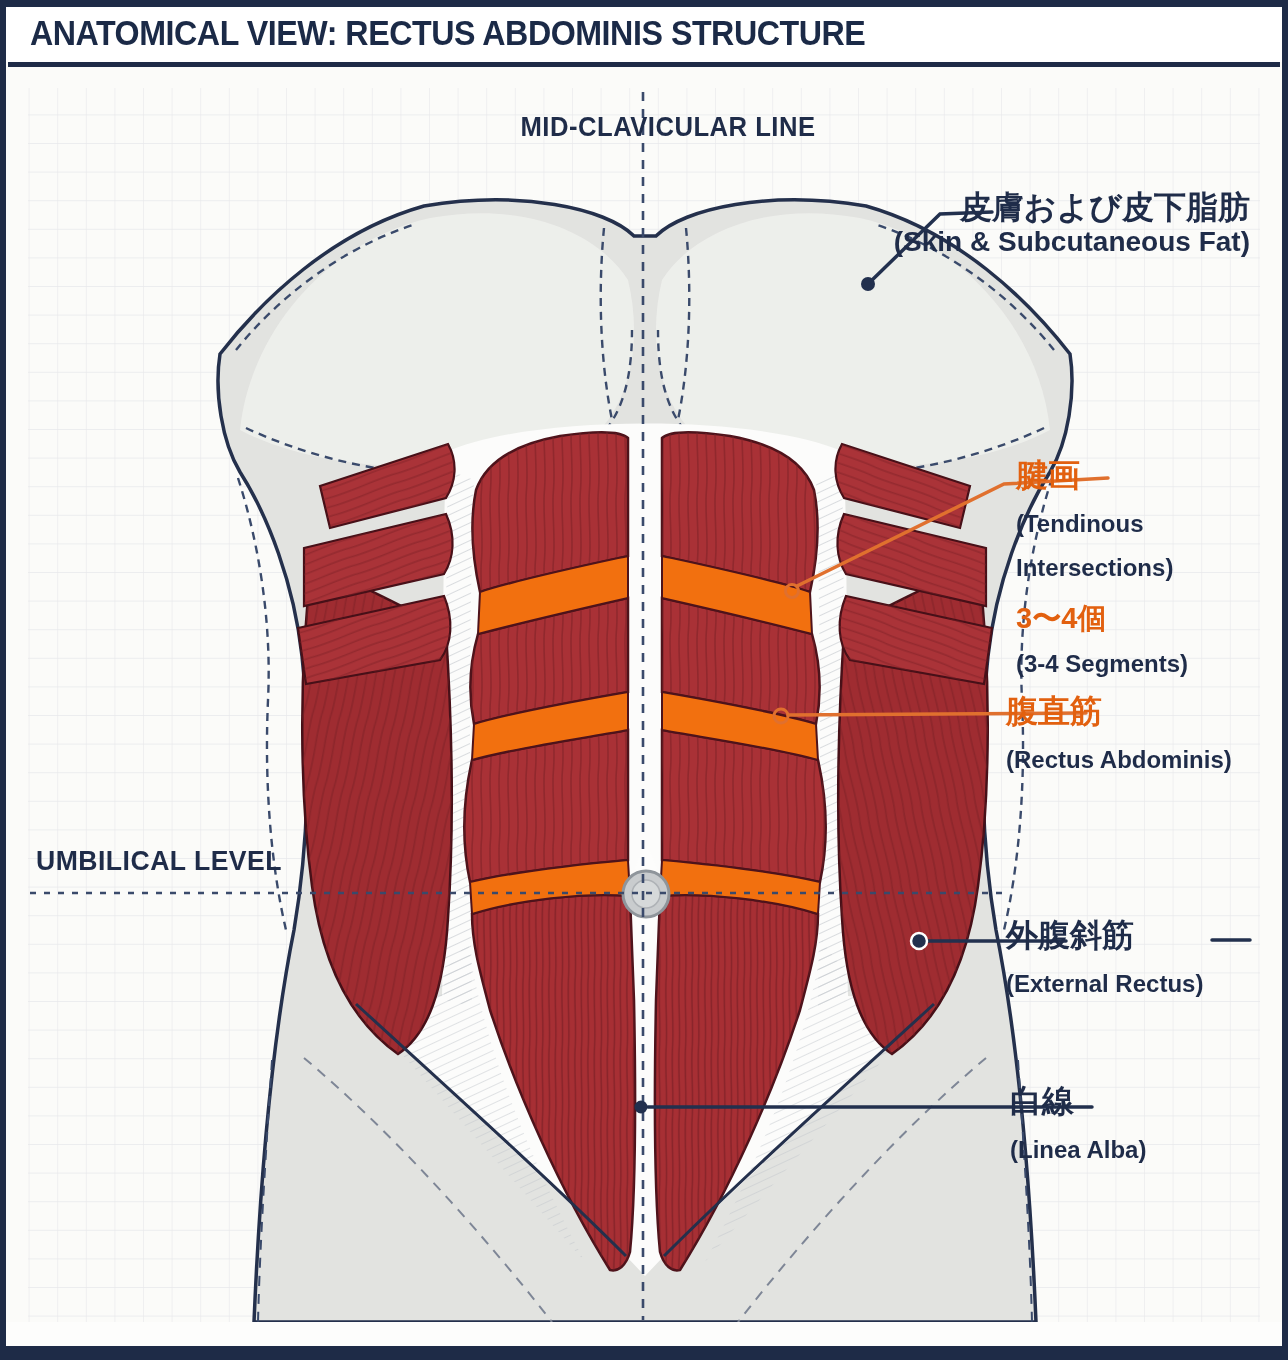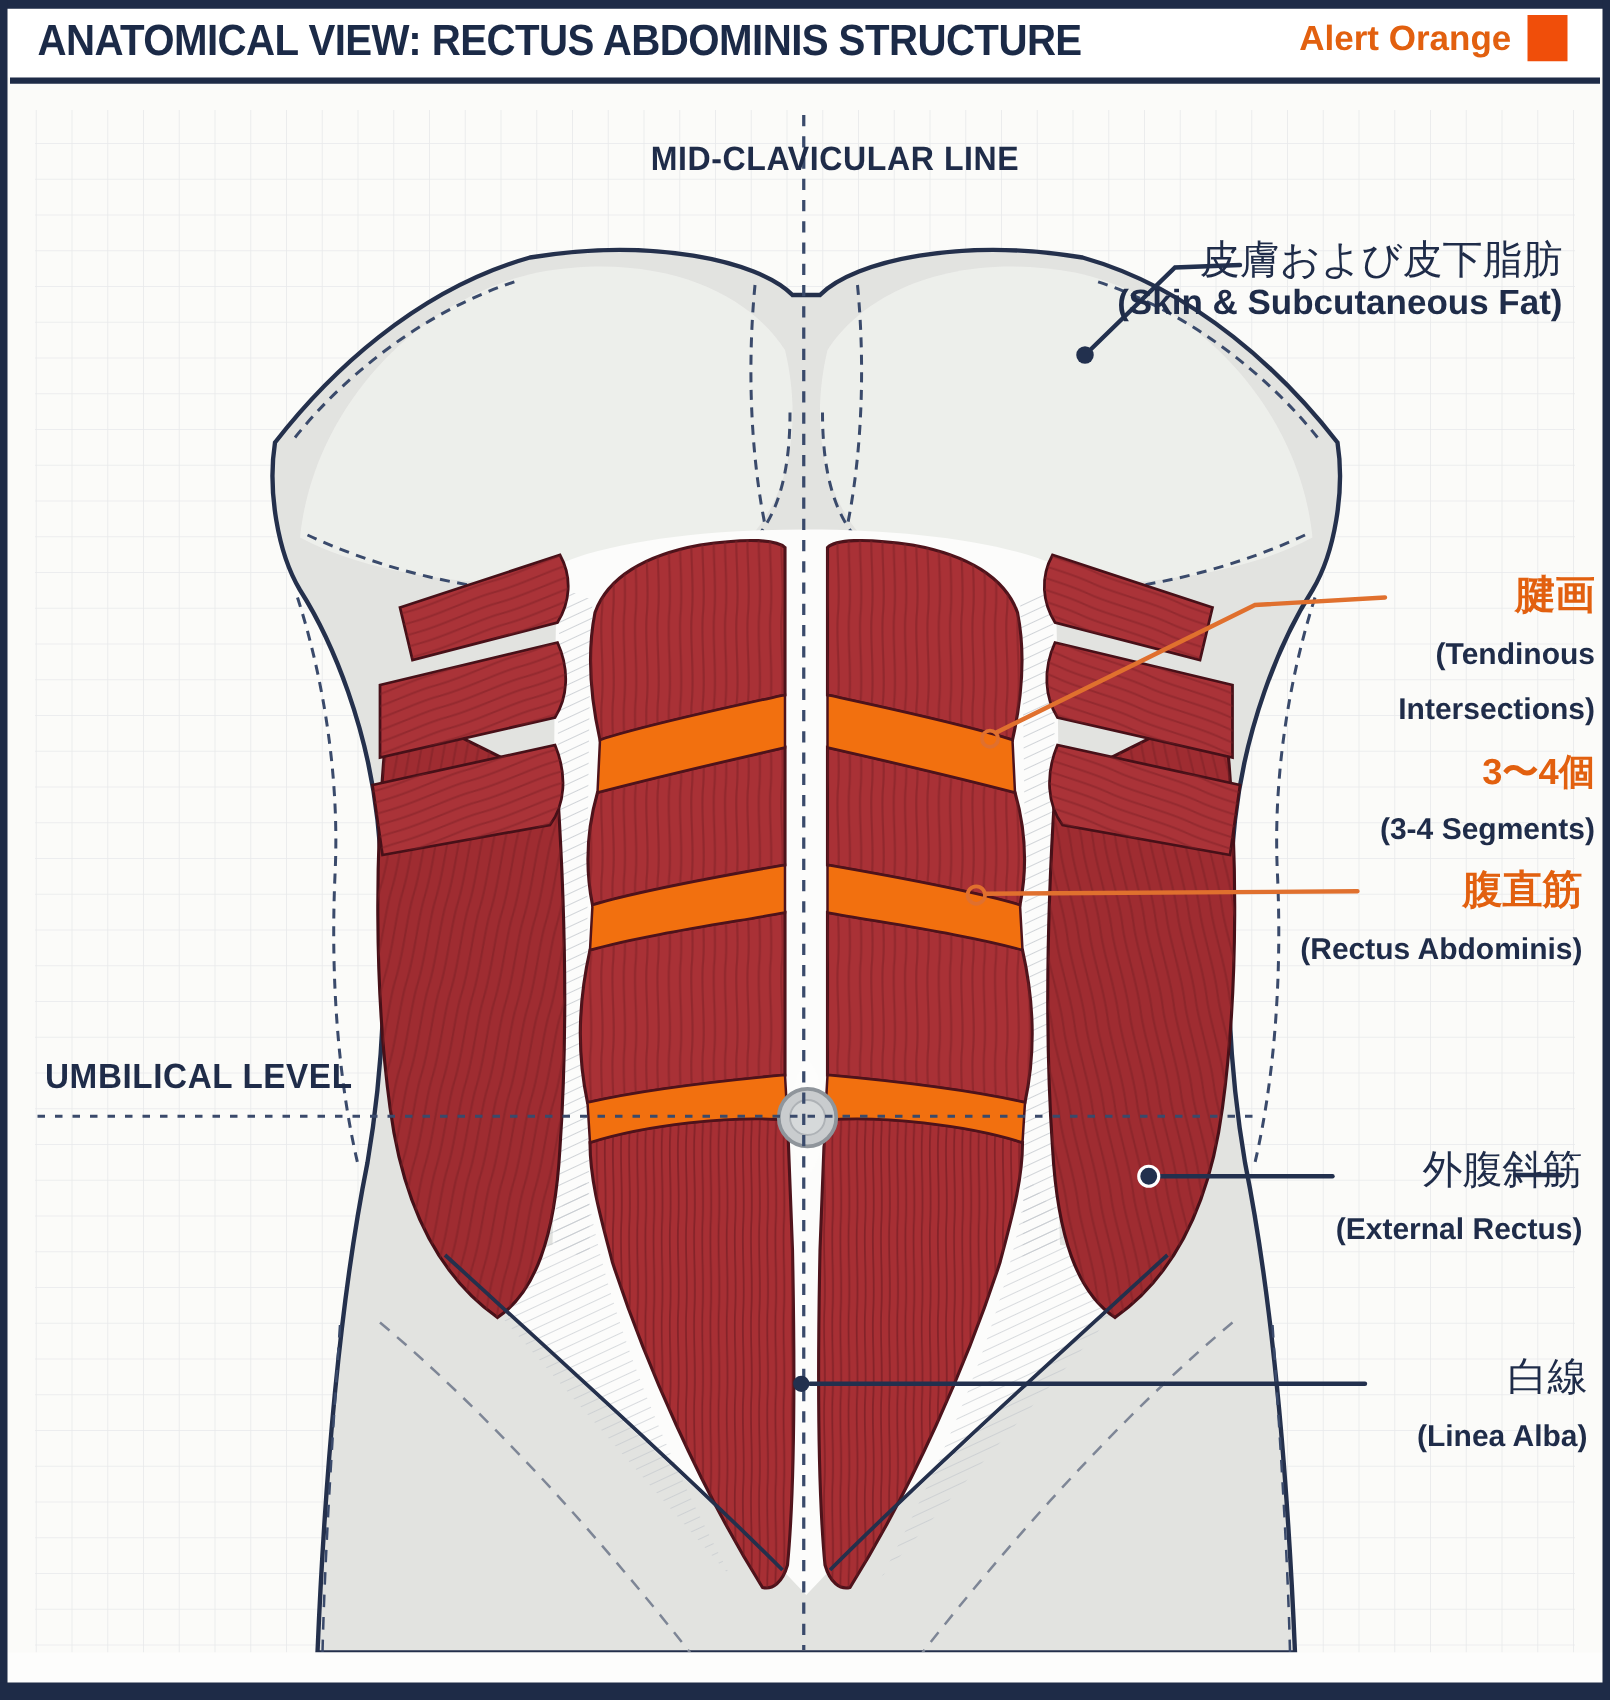--- a/index.html
+++ b/index.html
@@ -11,22 +11,22 @@
          transform:scaleX(0.92);transform-origin:left center;color:#1B2A47;}
   .alert{position:absolute;right:34px;top:12px;display:flex;align-items:center;gap:13px;}
   .alert-text{font-size:28px;font-weight:700;color:#E2600F;}
   .alert-swatch{width:32px;height:37px;background:#F04E0A;}
   .midclav{left:498px;top:112px;width:340px;text-align:center;font-size:27px;font-weight:800;
            transform:scaleX(0.95);letter-spacing:0.5px;}
   .umbil{left:36px;top:845px;font-size:28px;font-weight:800;transform:scaleX(0.95);
          transform-origin:left center;letter-spacing:0.5px;}
   .callout{position:absolute;line-height:1.12;}
   .co-right{text-align:right;}
-  .co-center{text-align:right;}
-  .jp-navy{font-size:32px;font-weight:400;color:#1F2C49;}
+  .co-center{text-align:left;}
+  .jp-navy{font-size:32px;font-weight:700;color:#1F2C49;}
   .jp-orange{font-size:32px;font-weight:800;color:#E2600F;}
   .en{font-size:24px;font-weight:700;color:#1F2C49;margin-top:17px;}
   .en-sm{font-size:28px;font-weight:700;color:#1F2C49;}
   .count{font-size:29px;font-weight:800;color:#E2600F;margin-top:20px;}
   .block{display:block;}
 </style>
 </head>
 <body>
 
 <div id="stage">
@@ -195,24 +195,20 @@
       <rect x="6" y="1322" width="1276" height="24" fill="#FDFDFC"></rect>
       <rect x="0" y="0" width="1288" height="7" fill="#1E2B47"></rect>
       <rect x="8" y="62" width="1272" height="5" fill="#1E2B47"></rect>
       <rect x="0" y="0" width="6" height="1360" fill="#1E2B47"></rect>
       <rect x="1282" y="0" width="6" height="1360" fill="#1E2B47"></rect>
       <rect x="0" y="1346" width="1288" height="14" fill="#1E2B47"></rect>
     </g>
   </svg>
 
   <div class="lbl title">ANATOMICAL VIEW: RECTUS ABDOMINIS STRUCTURE</div>
-  <div class="alert">
-    <span class="alert-text">Alert Orange</span>
-    <span class="alert-swatch"></span>
-  </div>
 
   <div class="lbl midclav">MID-CLAVICULAR LINE</div>
   <div class="lbl umbil">UMBILICAL LEVEL</div>
 
   <div class="callout co-right" style="right:38px;top:190px;">
     <span class="block jp-navy">皮膚および皮下脂肪</span>
     <span class="block en-sm">(Skin &amp; Subcutaneous Fat)</span>
   </div>
 
   <div class="callout co-center" style="left:1016px;top:458px;width:260px;">

